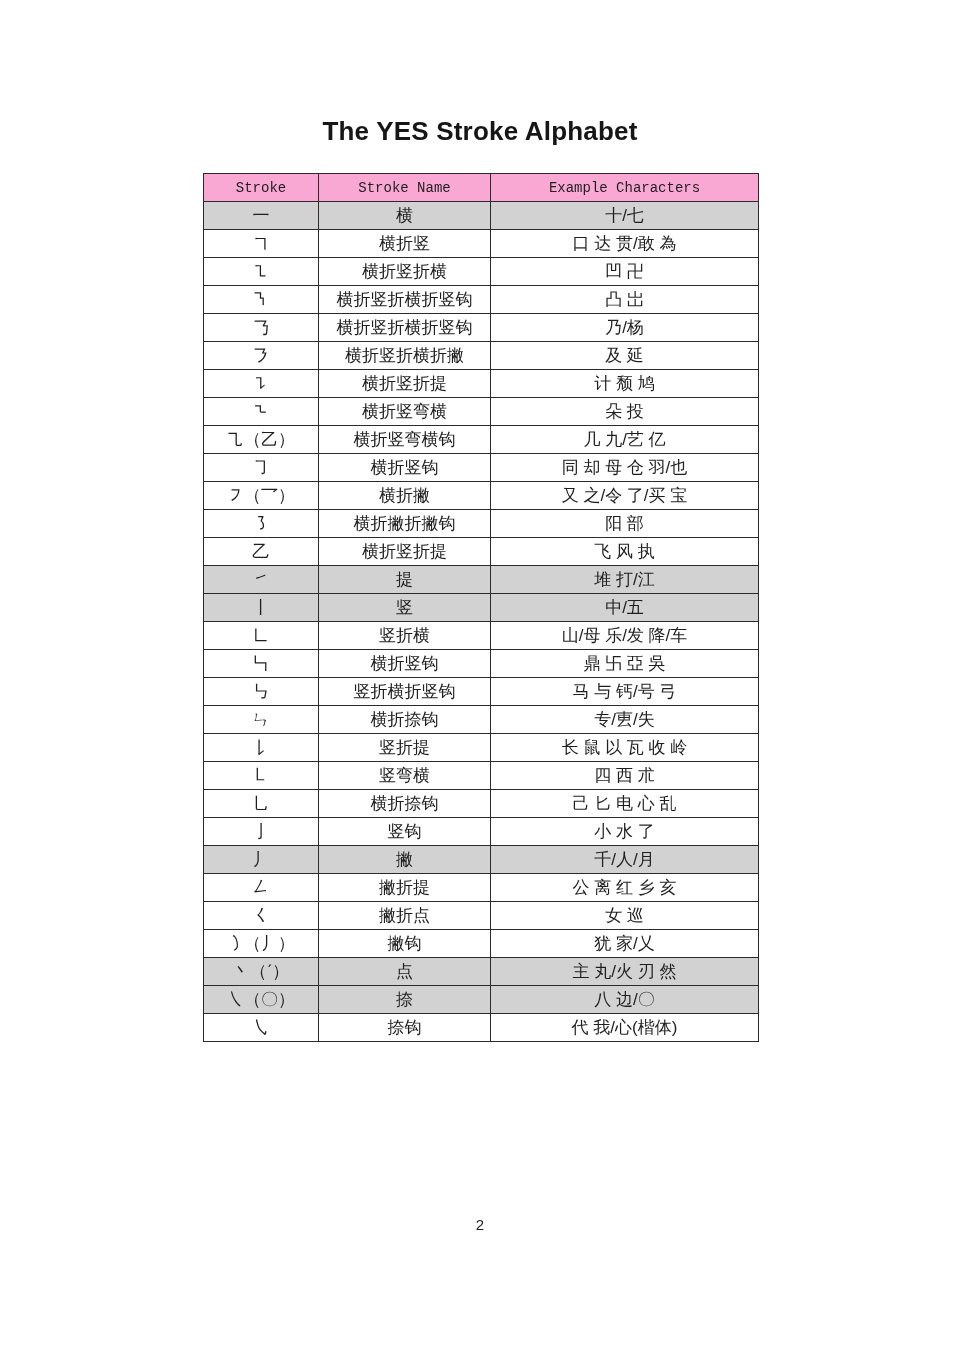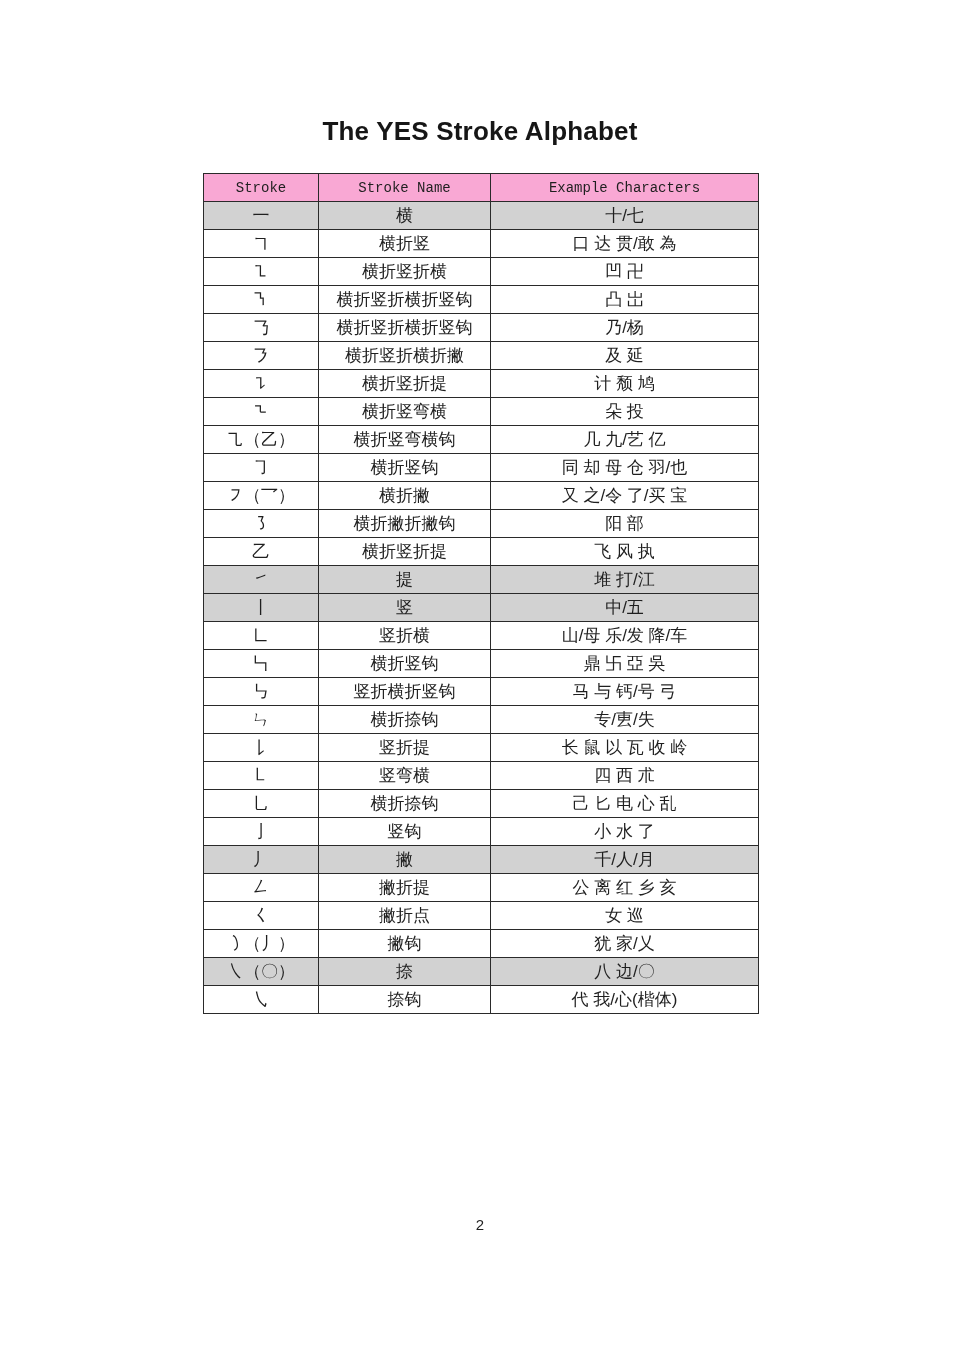--- a/index.html
+++ b/index.html
@@ -214,20 +214,25 @@
           <td class="stroke-cell">㇛</td>
           <td class="stroke-name-cell">撇折点</td>
           <td class="examples-cell">女 巡</td>
         </tr>
         <tr>
           <td class="stroke-cell">㇁（丿）</td>
           <td class="stroke-name-cell">撇钩</td>
           <td class="examples-cell">犹 家/乂</td>
         </tr>
         <tr class="shaded">
+          <td class="stroke-cell">丶（ˊ）</td>
+          <td class="stroke-name-cell">点</td>
+          <td class="examples-cell">主 丸/火 刃 然</td>
+        </tr>
+        <tr class="shaded">
           <td class="stroke-cell">㇏（〇）</td>
           <td class="stroke-name-cell">捺</td>
           <td class="examples-cell">八 边/〇</td>
         </tr>
         <tr>
           <td class="stroke-cell">㇂</td>
           <td class="stroke-name-cell">捺钩</td>
           <td class="examples-cell">代 我/心(楷体)</td>
         </tr>
       </tbody>

